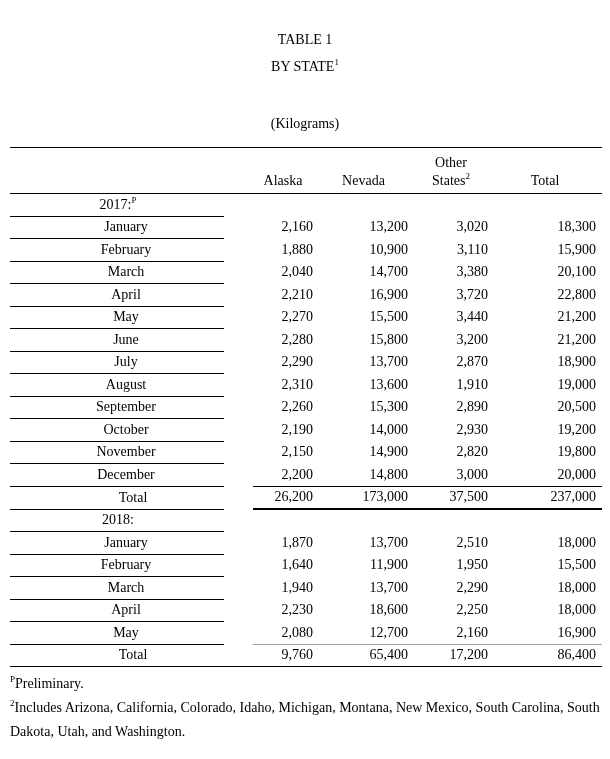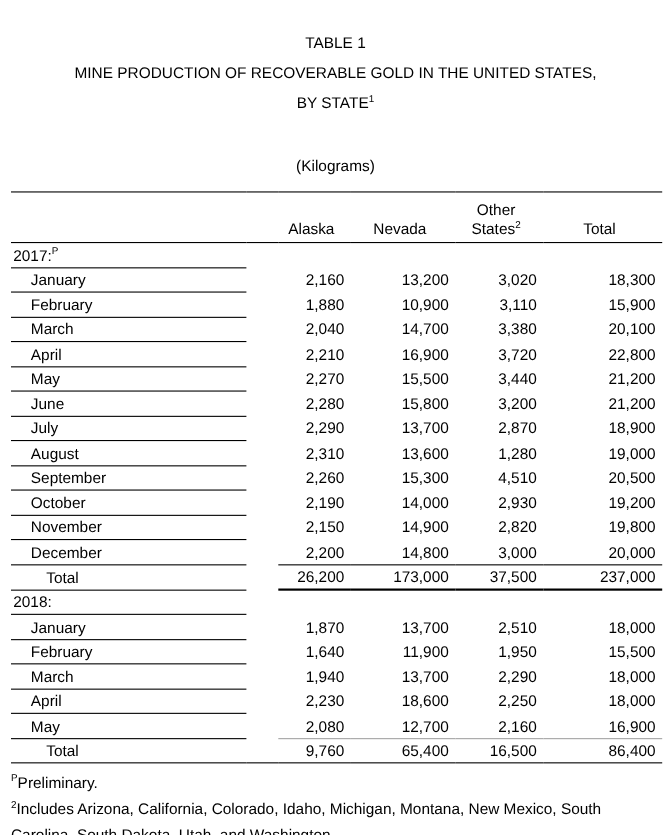--- a/index.html
+++ b/index.html
@@ -1,18 +1,18 @@
 <!DOCTYPE html>
 <html><head>
 <meta charset="utf-8">
 <style>
   html,body{margin:0;padding:0;background:#fff;}
   .page{
     width:610px;height:759px;background:#ffffff;color:#000;
-    font-family:Liberation Sans, sans-serif;font-size:14px;
+    font-family:Liberation Serif, serif;font-size:14px;
     position:relative;overflow:hidden;
   }
   .title-block{padding-top:26px;text-align:center;}
   .title-line{line-height:27px;}
   .units-line{line-height:27px;margin-top:30px;}
   sup{font-size:9px;line-height:0;vertical-align:super;}
   table.gold{
     border-collapse:collapse;table-layout:fixed;
     margin:10px 0 0 10px;width:592px;
   }
@@ -22,41 +22,40 @@
   col.c-nevada{width:95px;}
   col.c-other{width:80px;}
   col.c-total{width:108px;}
   th{
     font-weight:normal;vertical-align:bottom;
     padding:2px 6px 3px 0;height:40px;
     border-top:1.5px solid #000;border-bottom:1px solid #000;
   }
   th .h-line{line-height:18px;}
   td{height:21.5px;padding:0;vertical-align:middle;overflow:hidden;white-space:nowrap;}
-  td.lbl{text-align:left;}
+  td.lbl{text-align:center;}
   td.lbl.year{padding-left:2px;}
   td.lbl.month{padding-left:18px;}
   td.lbl.totlbl{padding-left:32px;}
   td.num{text-align:right;padding-right:6px;}
   tr.year-row td.lbl, tr.data-row td.lbl{border-bottom:1px solid #000;}
   tr.total-mid td.lbl{border-bottom:1px solid #000;}
   tr.total-mid td.num{border-top:1px solid #000;border-bottom:2.5px solid #000;}
   tr.total-last td{border-bottom:1.5px solid #000;}
   tr.total-last td.num{border-top:1px solid #a3a3a3;}
   .footnotes{margin:5px 0 0 10px;width:592px;line-height:24px;}
   .footnote{margin:0;}
 </style>
 </head>
 <body>
 
 <div class="page">
 
   <div class="title-block">
     <div class="title-line">TABLE 1</div>
-    <div class="title-line">MINE PRODUCTION OF RECOVERABLE GOLD IN THE UNITED STATES,</div>
     <div class="title-line"><span>BY STATE</span><sup>1</sup></div>
     <div class="units-line">(Kilograms)</div>
   </div>
 
   <table class="gold">
     <colgroup>
       <col class="c-label">
         <col class="c-spacer">
         <col class="c-alaska">
       <col class="c-nevada">
@@ -148,29 +147,29 @@
           <td class="num">2,290</td>
           <td class="num">13,700</td>
           <td class="num">2,870</td>
           <td class="num">18,900</td>
         </tr>
         <tr class="data-row">
           <td class="lbl month">August</td>
           <td class="spc"></td>
           <td class="num">2,310</td>
           <td class="num">13,600</td>
-          <td class="num">1,280</td>
+          <td class="num">1,910</td>
           <td class="num">19,000</td>
         </tr>
         <tr class="data-row">
           <td class="lbl month">September</td>
           <td class="spc"></td>
           <td class="num">2,260</td>
           <td class="num">15,300</td>
-          <td class="num">4,510</td>
+          <td class="num">2,890</td>
           <td class="num">20,500</td>
         </tr>
         <tr class="data-row">
           <td class="lbl month">October</td>
           <td class="spc"></td>
           <td class="num">2,190</td>
           <td class="num">14,000</td>
           <td class="num">2,930</td>
           <td class="num">19,200</td>
         </tr>
@@ -244,21 +243,21 @@
           <td class="num">2,080</td>
           <td class="num">12,700</td>
           <td class="num">2,160</td>
           <td class="num">16,900</td>
         </tr>
         <tr class="total-last">
           <td class="lbl totlbl">Total</td>
           <td class="spc"></td>
           <td class="num">9,760</td>
           <td class="num">65,400</td>
-          <td class="num">16,500</td>
+          <td class="num">17,200</td>
           <td class="num">86,400</td>
         </tr>
       </tbody>
   </table>
 
   <div class="footnotes">
     <p class="footnote"><sup>P</sup><span>Preliminary.</span></p>
     <p class="footnote"><sup>2</sup><span>Includes Arizona, California, Colorado, Idaho, Michigan, Montana, New Mexico, South Carolina, South Dakota, Utah, and Washington.</span></p>
   </div>
 

